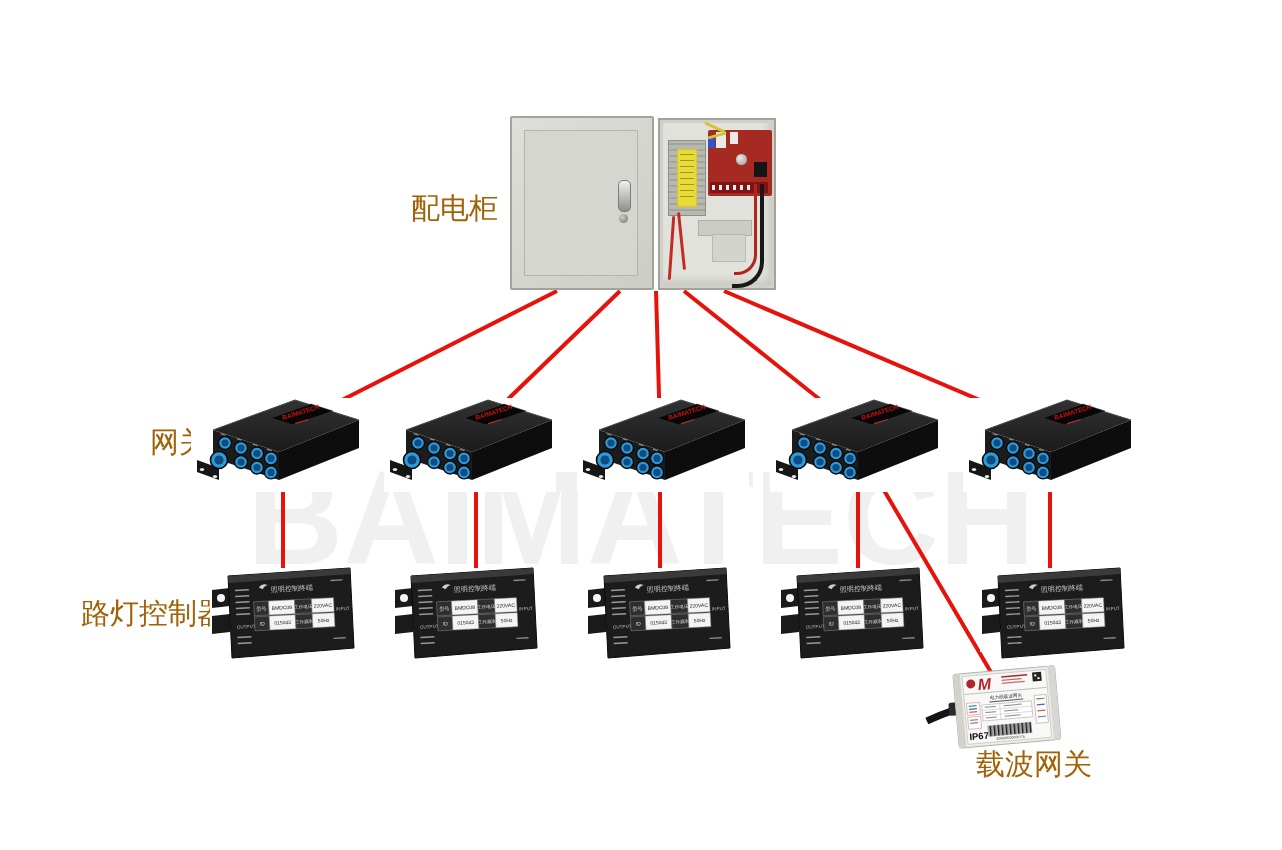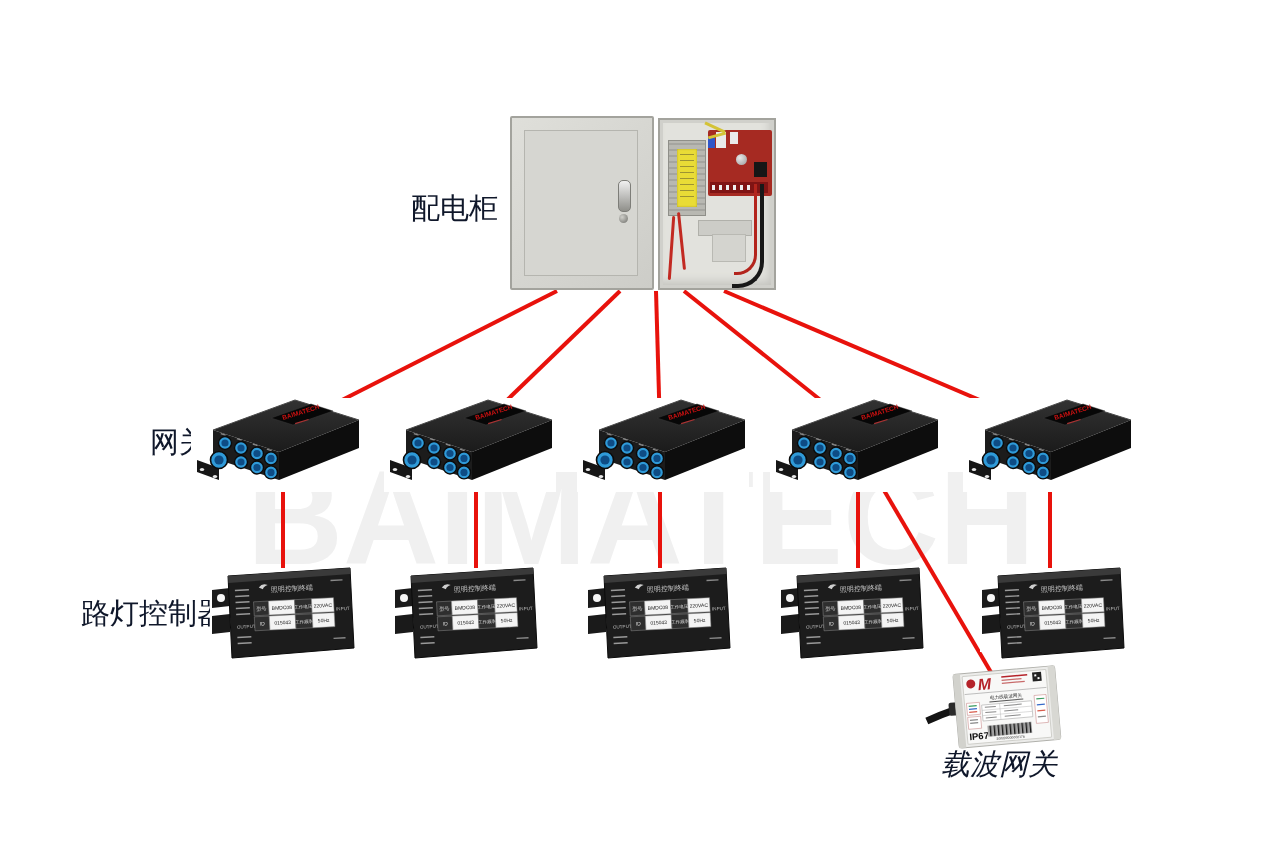--- a/index.html
+++ b/index.html
@@ -2,25 +2,25 @@
 <html><head>
 <meta charset="utf-8">
 <style>
   html,body{margin:0;padding:0;background:#fff;}
   #canvas{position:relative;width:1282px;height:850px;background:#fff;overflow:hidden;
           font-family:"Liberation Sans","DejaVu Sans",sans-serif;}
   .watermark{position:absolute;top:452px;left:50%;transform:translateX(-50%);
              font-size:133px;font-weight:bold;color:#f0f0f0;letter-spacing:0px;
              white-space:nowrap;line-height:1;user-select:none;}
   #connections{position:absolute;left:0;top:0;width:1282px;height:850px;}
-  .label{position:absolute;font-size:29px;color:#0f172a;font-weight:500;white-space:nowrap;}
+  .label{position:absolute;font-size:29px;color:#a16207;font-weight:500;white-space:nowrap;}
   #label-cabinet{left:411px;top:189px;}
   #label-gateway{left:150px;top:423px;}
   #label-controller{left:81px;top:594px;}
-  #label-carrier{left:941px;top:745px;font-style:italic;}
+  #label-carrier{left:976px;top:745px;}
   .device{position:absolute;}
   
   #cabinet{position:absolute;left:510px;top:112px;width:266px;height:180px;}
   #cabinet .door{position:absolute;left:0;top:4px;width:144px;height:174px;box-sizing:border-box;
     background:linear-gradient(135deg,#dfdfda,#cdcdc8);border:2px solid #a3a39d;border-radius:2px;}
   #cabinet .door-inner{position:absolute;left:12px;top:12px;right:14px;bottom:12px;
     border:1px solid #b5b5af;background:#d6d6d1;}
   #cabinet .lock{position:absolute;left:108px;top:68px;width:11px;height:30px;
     background:linear-gradient(#f0f0f0,#8f8f8a);border:1px solid #7d7d78;border-radius:5px;}
   #cabinet .lock-key{position:absolute;left:109px;top:102px;width:9px;height:9px;border-radius:50%;

